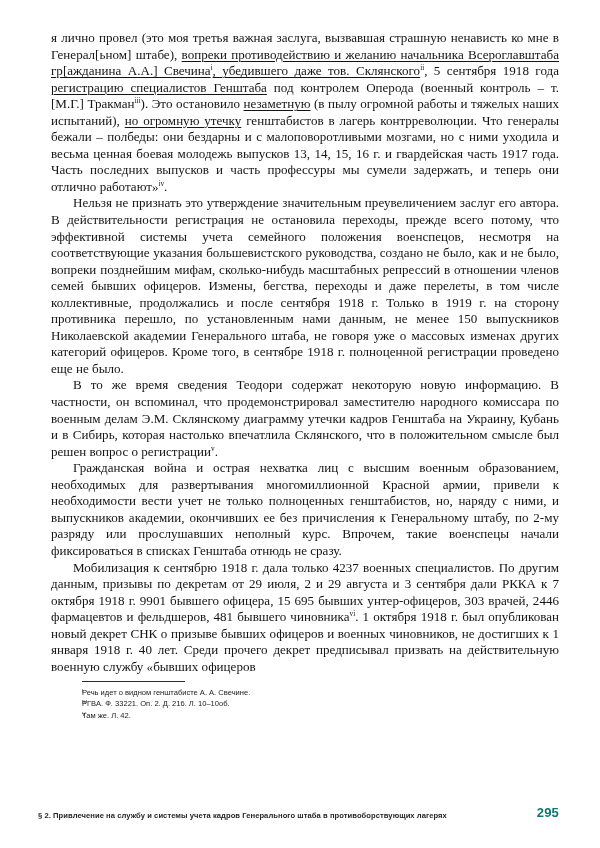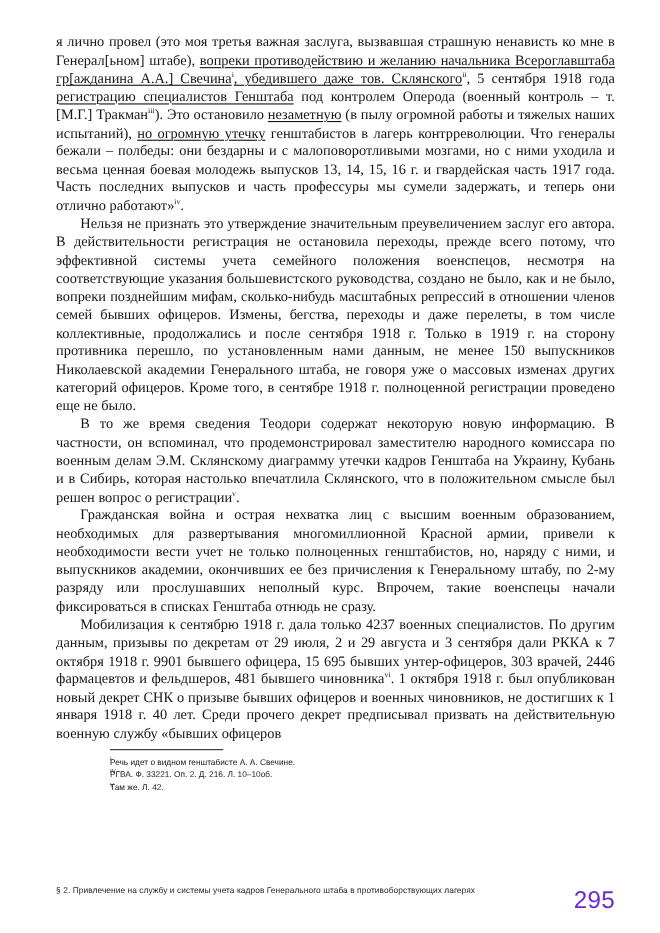--- a/index.html
+++ b/index.html
@@ -44,21 +44,21 @@
   }
   sup.fn {
     font-size: 7.2px;
     vertical-align: super;
     line-height: 0;
     font-family: "Liberation Serif", "DejaVu Serif", serif;
   }
   
   .footnotes {
     position: absolute;
-    left: 69px;
+    left: 51px;
     right: 41px;
     top: 681px;
   }
   .fn-rule {
     width: 103px;
     height: 0;
     border-top: 1.15px solid #2b2b2b;
     margin: 0 0 4.5px 31px;
   }
   .fn-list {
@@ -83,37 +83,38 @@
     color: #303030;
   }
   .fn-body {
     flex: 1 1 auto;
     text-align: justify;
     text-justify: inter-word;
   }
   
   .footer {
     position: absolute;
-    left: 51px;
+    left: 38px;
     right: 41px;
     top: 805px;
     display: flex;
-    align-items: flex-start;
+    align-items: flex-end;
     justify-content: space-between;
+    font-weight: bold;
   }
   .footer-title {
     font-family: "Liberation Sans", "DejaVu Sans", sans-serif;
     font-size: 7.6px;
     color: #262626;
     letter-spacing: 0.06px;
   }
   .footer-page {
     font-family: "Liberation Sans", "DejaVu Sans", sans-serif;
-    font-size: 22px;
-    color: #6d28d9;
+    font-size: 13px;
+    color: #0f766e;
     letter-spacing: 0.2px;
     padding-left: 12px;
   }
 </style>
 </head>
 <body>
 
 <div class="page">
 
   <div class="body-text" id="body-col">

